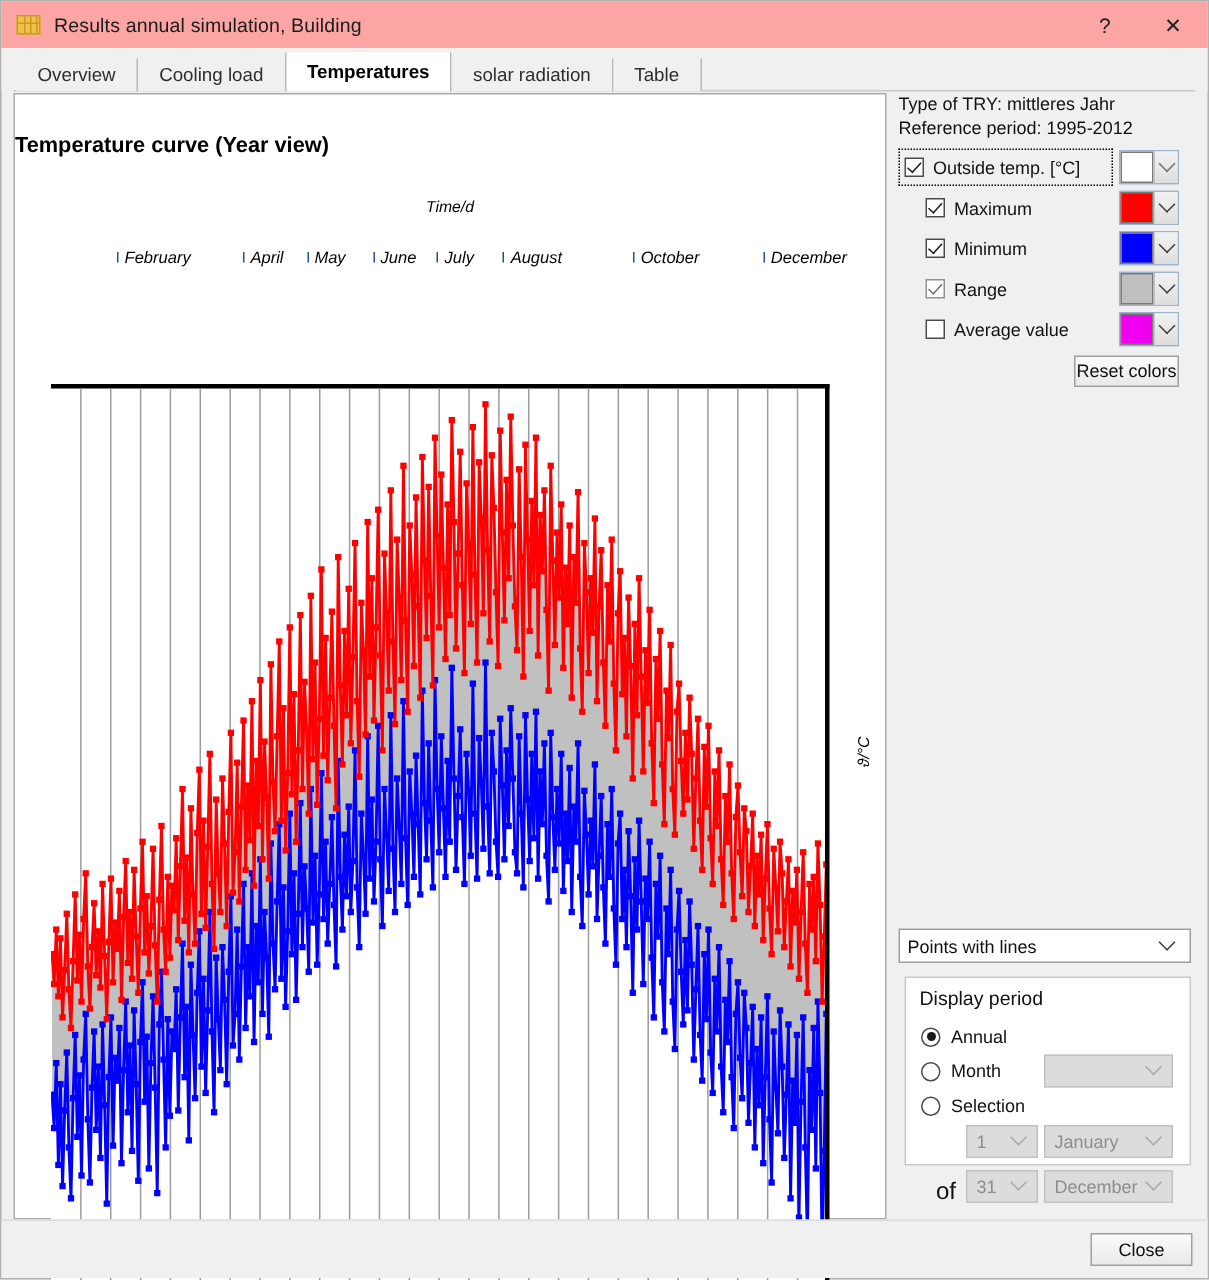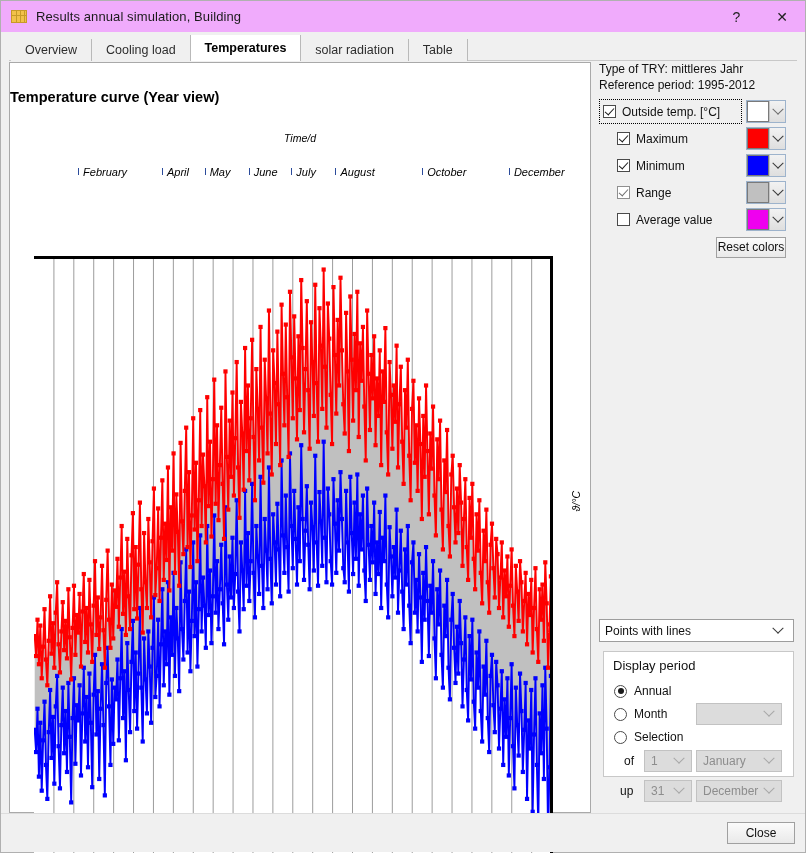--- a/index.html
+++ b/index.html
@@ -13,21 +13,21 @@
     position: absolute; left: 0; top: 0;
     width: 806px; height: 853px;
     background: #f0f0f0;
     border: 1px solid #b0b0b0;
     box-sizing: border-box;
     display: flex; flex-direction: column;
   }
   
   .titlebar {
     height: 31px; min-height: 31px;
-    background: #f0abfc;
+    background: #fca5a5;
     display: flex; align-items: center;
     position: relative;
     text-align: right;
   }
   .title-icon {
     width: 16px; height: 13px;
     margin-left: 10px; margin-right: 9px;
     background: #f2c14a;
     border: 1px solid #c79a28;
     box-sizing: border-box;
@@ -326,21 +326,21 @@
     padding-left: 6px;
     font-size: 12px;
     color: #8d8d8d;
   }
   .dd .chev {
     position: absolute; right: 8px;
     border-color: #a8a8a8;
   }
   .small-lbl {
     position: absolute;
-    font-size: 12px; color: #111;
+    font-size: 16px; color: #111; margin-top: 32px;
   }
   
   .footer {
     height: 38px; min-height: 38px;
     background: #f0f0f0;
     border-top: 1px solid #dcdcdc;
     position: relative;
   }
   .close-btn {
     position: absolute;

